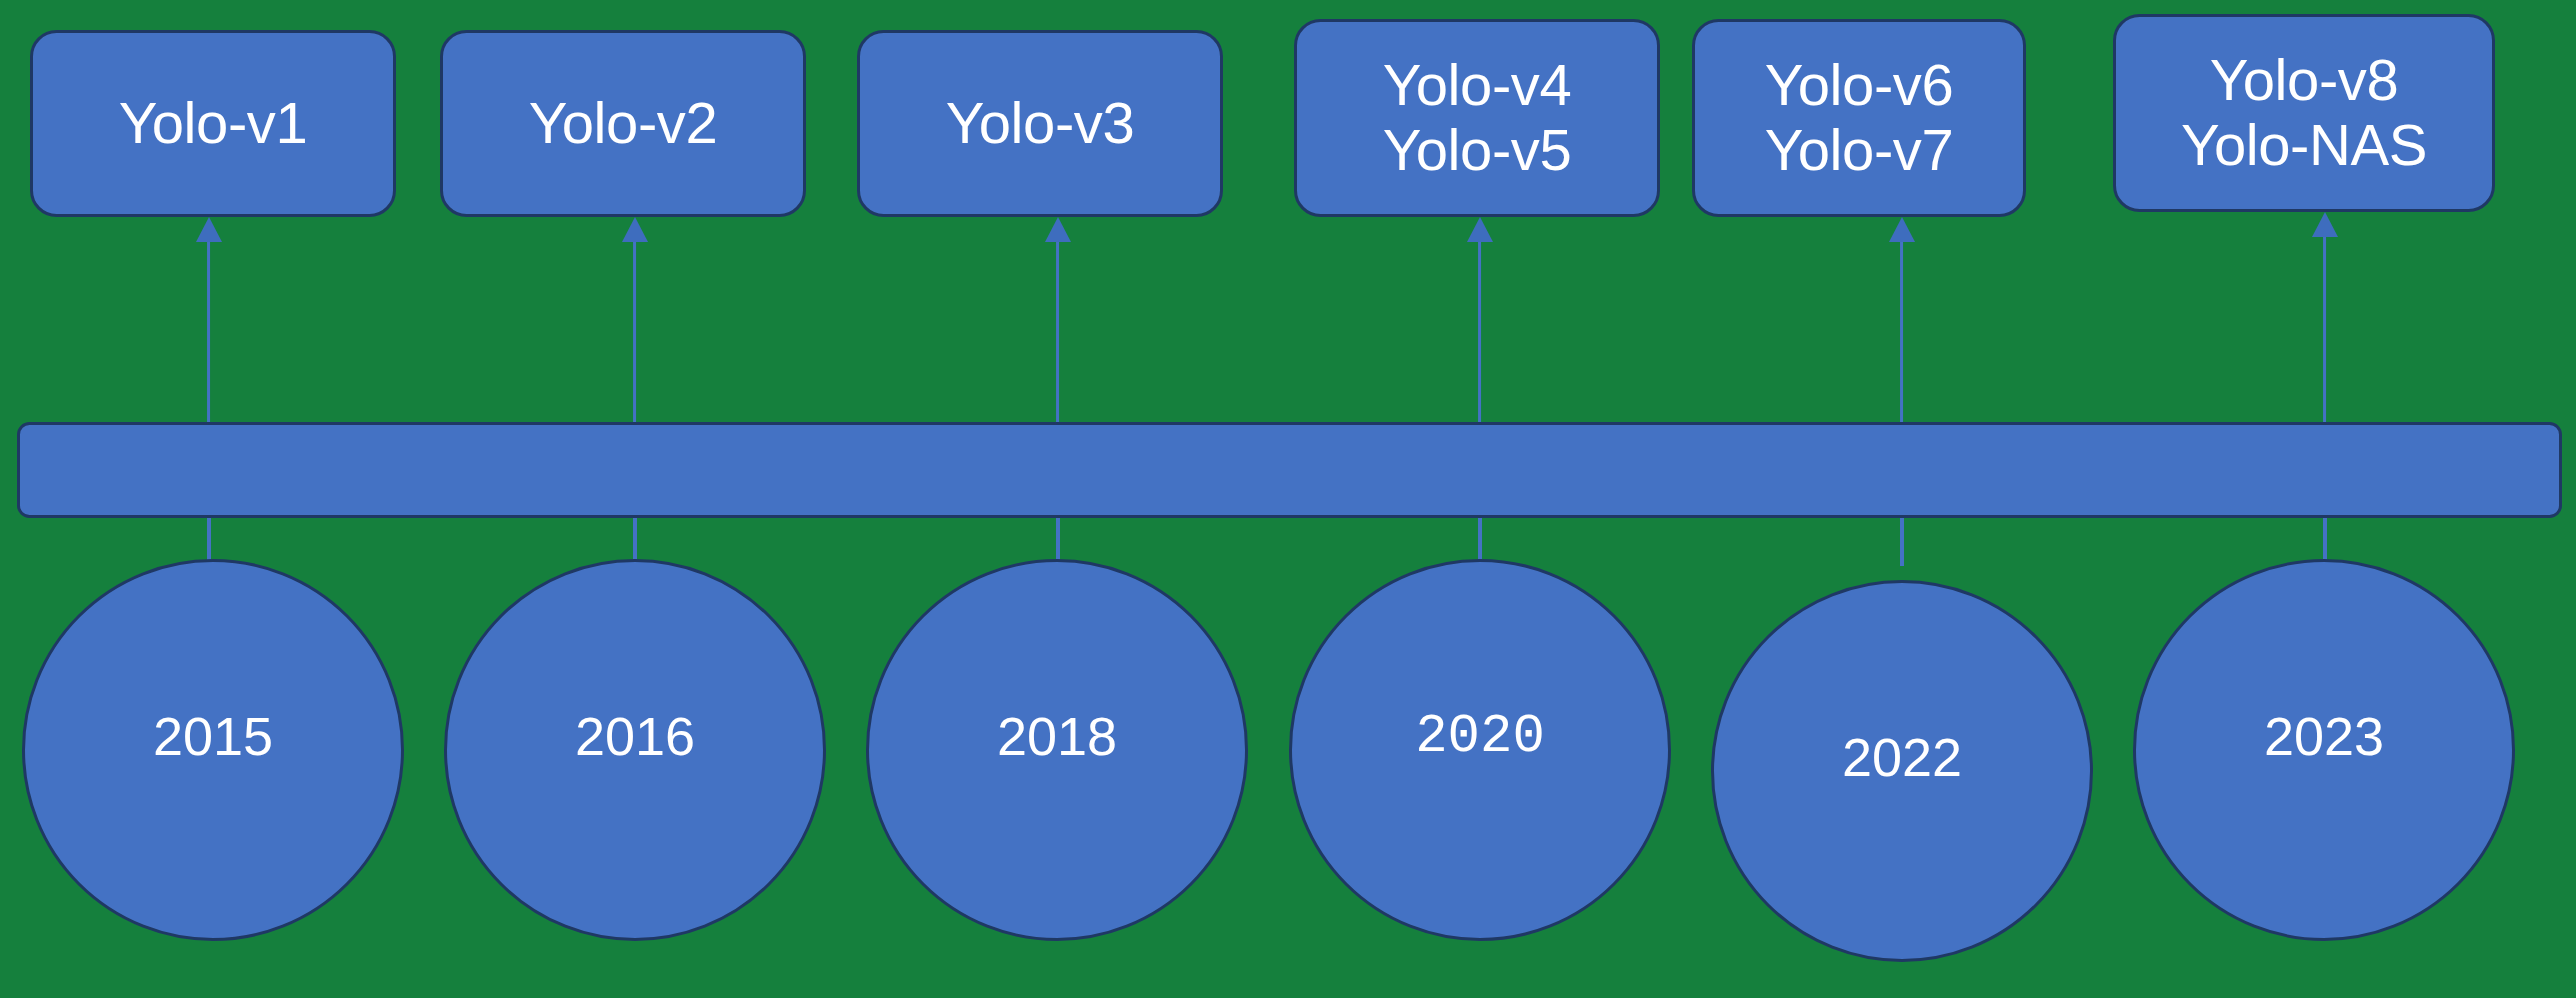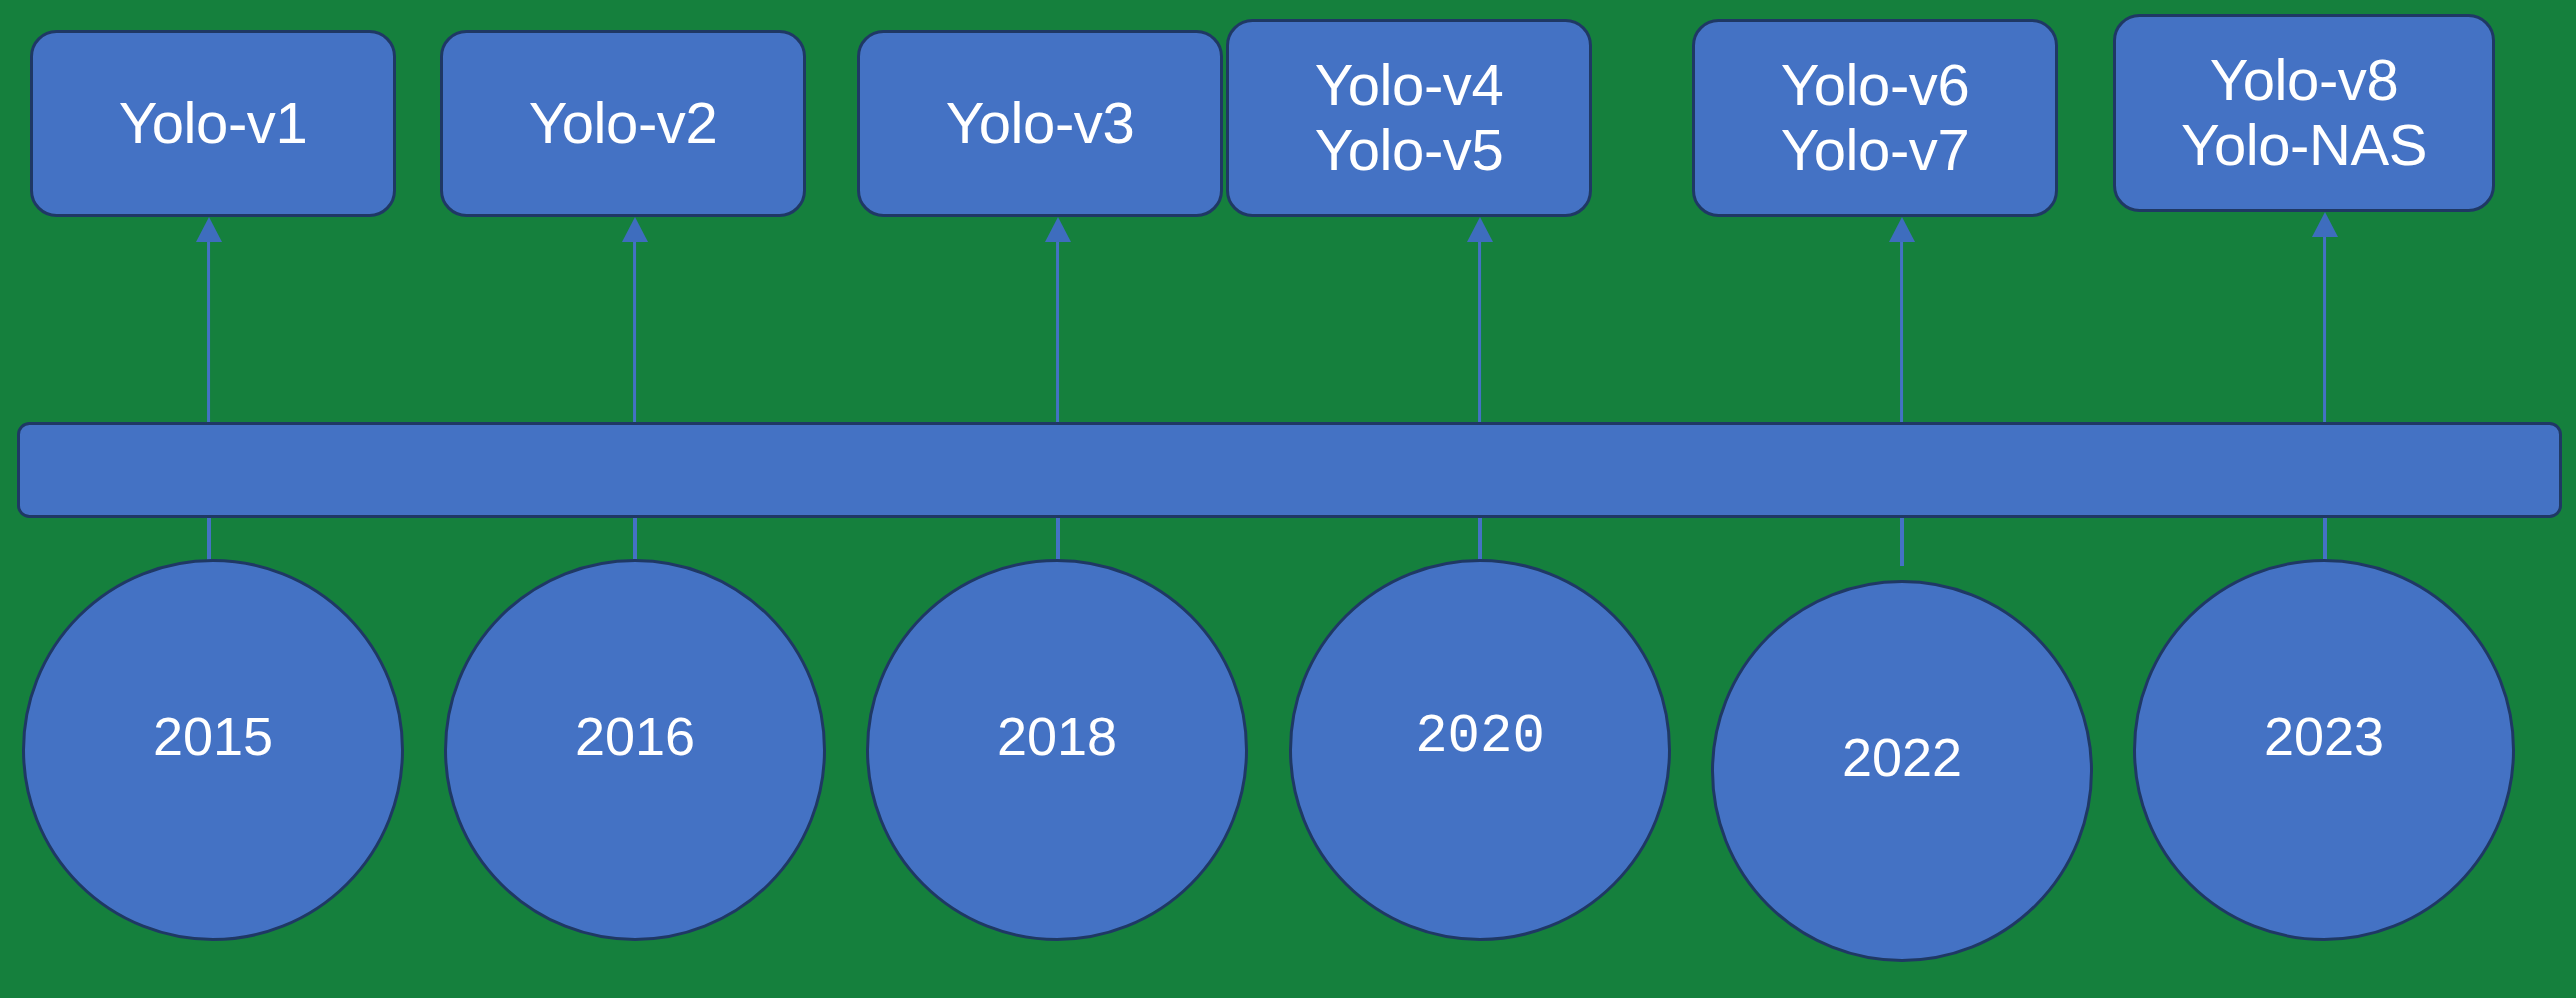--- a/index.html
+++ b/index.html
@@ -116,25 +116,25 @@
   <div id="version-boxes">
       <div class="version-box" style="left: 30px; top: 30px; width: 366px; height: 187px;">
         <span class="vline">Yolo-v1</span>
       </div>
       <div class="version-box" style="left: 440px; top: 30px; width: 366px; height: 187px;">
         <span class="vline">Yolo-v2</span>
       </div>
       <div class="version-box" style="left: 857px; top: 30px; width: 366px; height: 187px;">
         <span class="vline">Yolo-v3</span>
       </div>
-      <div class="version-box" style="left: 1226px; top: 18.7px; width: 366px; height: 198px;">
+      <div class="version-box" style="left: 1294px; top: 18.7px; width: 366px; height: 198px;">
         <span class="vline">Yolo-v4</span>
         <span class="vline">Yolo-v5</span>
       </div>
-      <div class="version-box" style="left: 1692px; top: 18.7px; width: 366px; height: 198px;">
+      <div class="version-box" style="left: 1692px; top: 18.7px; width: 334px; height: 198px;">
         <span class="vline">Yolo-v6</span>
         <span class="vline">Yolo-v7</span>
       </div>
       <div class="version-box" style="left: 2113px; top: 14px; width: 382px; height: 198px;">
         <span class="vline">Yolo-v8</span>
         <span class="vline">Yolo-NAS</span>
       </div>
     </div>
 
   <div id="up-arrows">

